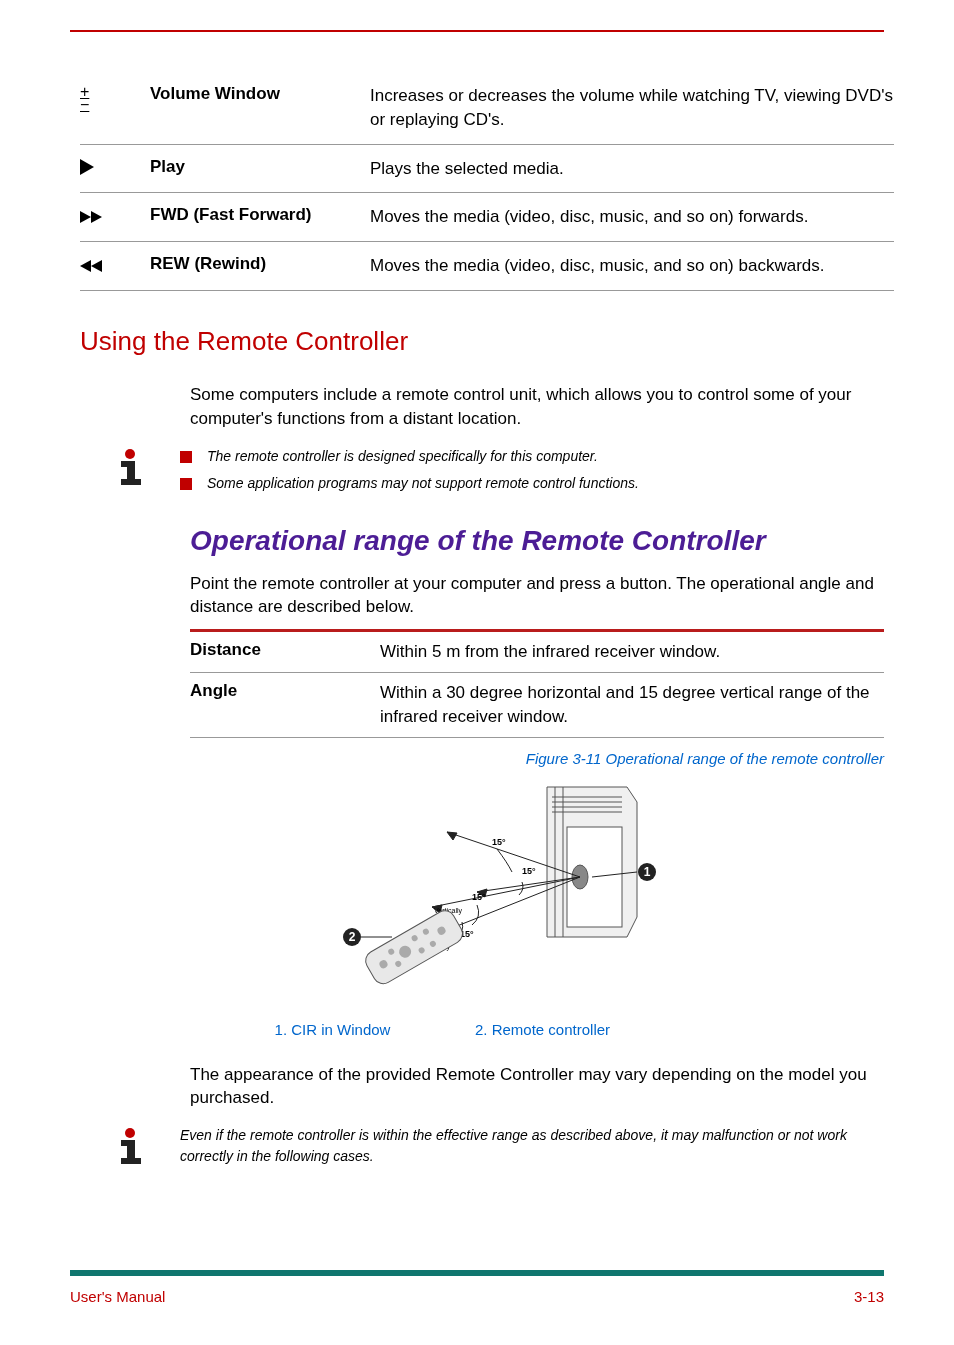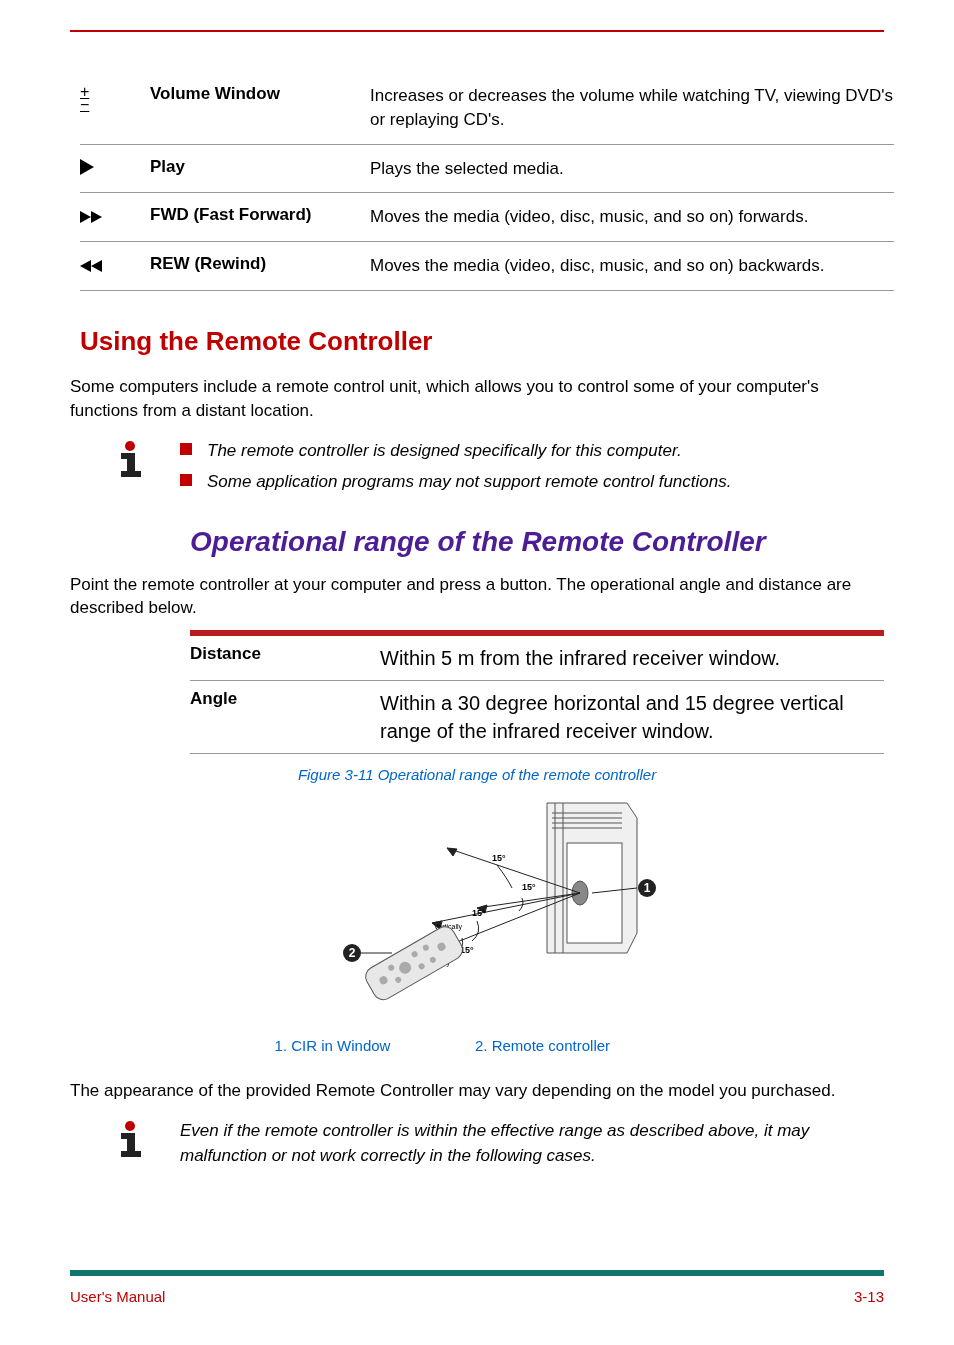--- a/index.html
+++ b/index.html
@@ -41,45 +41,46 @@
       font-weight: bold;
       font-size: 17px;
     }
     .def-desc {
       flex: 1;
       font-size: 17px;
       line-height: 1.4;
     }
     .section-heading {
       color: #c00000;
-      font-weight: bold;
+      font-weight: normal;
       font-size: 26px;
       margin-top: 35px;
-      margin-bottom: 18px;
+      margin-bottom: 26px;
       margin-left: 10px;
     }
     .body-text {
+      margin-left: 120px;
       font-size: 17px;
       line-height: 1.4;
       margin-bottom: 10px;
     }
     .note-block {
       display: flex;
       margin-top: 15px;
       margin-bottom: 25px;
     }
     .note-icon {
       width: 110px;
       flex-shrink: 0;
       padding-left: 40px;
     }
     .note-content {
       flex: 1;
       font-style: italic;
-      font-size: 17px;
+      font-size: 14px;
       line-height: 1.5;
     }
     .bullet-item {
       display: flex;
       margin-bottom: 6px;
     }
     .bullet-square {
       width: 12px;
       height: 12px;
       background: #c00000;
@@ -92,43 +93,43 @@
       font-weight: bold;
       font-style: italic;
       font-size: 28px;
       margin-left: 120px;
       margin-top: 25px;
       margin-bottom: 15px;
     }
     .spec-table {
       margin-left: 120px;
       width: calc(100% - 120px);
-      border-top: 6px solid #b91c1c;
+      border-top: 3px solid #b91c1c;
     }
     .spec-row {
       display: flex;
       border-bottom: 1px solid #999;
       padding: 8px 0;
     }
     .spec-term {
       width: 190px;
       flex-shrink: 0;
       font-weight: bold;
       font-size: 17px;
     }
     .spec-desc {
       flex: 1;
-      font-size: 20px;
+      font-size: 17px;
       line-height: 1.4;
     }
     .figure-caption {
       color: #0066cc;
       font-style: italic;
       font-size: 15px;
-      text-align: center;
+      text-align: right;
       margin-top: 12px;
       margin-bottom: 10px;
     }
     .figure-container {
       text-align: center;
       margin-bottom: 10px;
     }
     .figure-legend {
       display: flex;
       margin-left: 120px;

